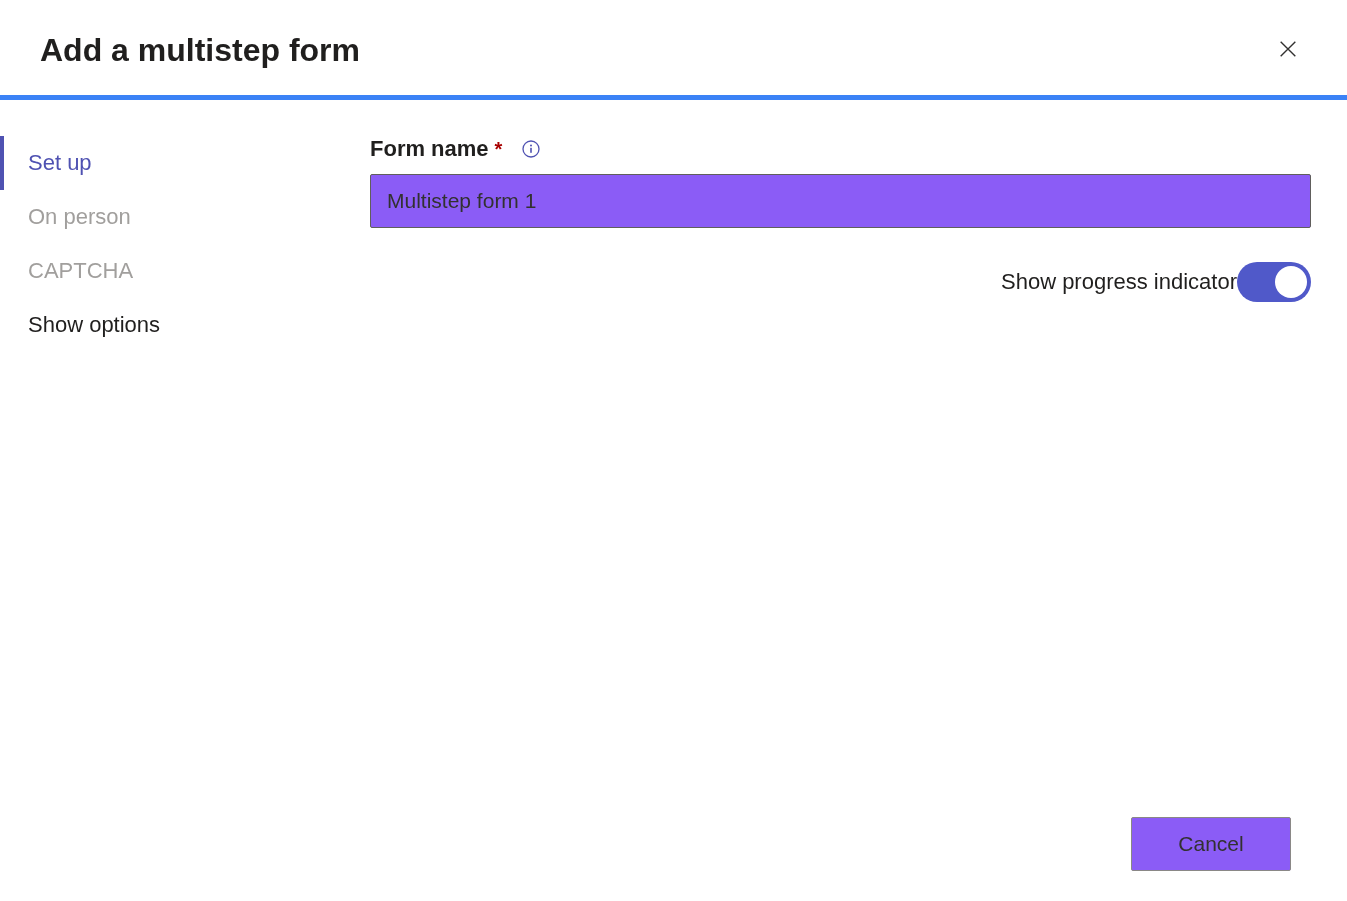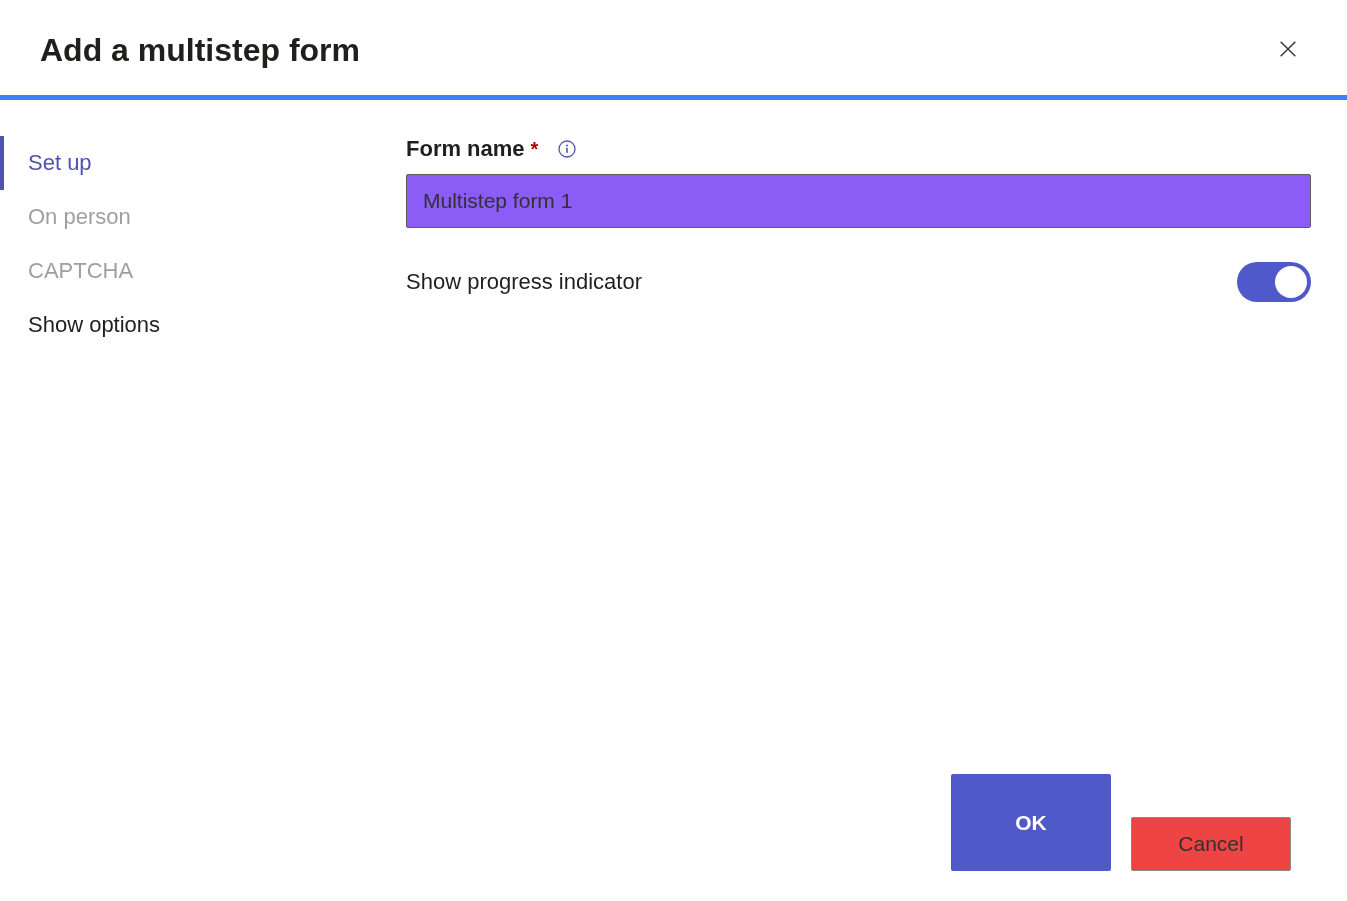--- a/index.html
+++ b/index.html
@@ -59,21 +59,20 @@
     .sidebar-item.active {
       color: #4f52b2;
       border-left: 4px solid #4f52b2;
     }
     .sidebar-item.muted {
       color: #a19f9d;
     }
     .main-content {
       flex: 1;
       padding: 36px 36px 0 0;
-      margin-left: 36px;
     }
     .field-group {
       margin-bottom: 34px;
     }
     .field-label-row {
       display: flex;
       align-items: center;
       gap: 6px;
       margin-bottom: 12px;
     }
@@ -100,21 +99,21 @@
       padding: 14px 16px;
       font-size: 21px;
       font-family: inherit;
       border: 1px solid #605e5c;
       border-radius: 2px;
       background: #8b5cf6;
       color: #323130;
     }
     .toggle-row {
       display: flex;
-      justify-content: space-between;
+      justify-content: flex-end;
       align-items: center;
       margin-bottom: 36px;
     }
     .toggle-label {
       font-size: 22px;
       font-weight: 400;
       color: #201f1e;
     }
     .toggle {
       position: relative;
@@ -149,21 +148,21 @@
       cursor: pointer;
       min-width: 160px;
     }
     .btn-primary {
       background: #5059c9;
       color: #fff;
       border: none;
       font-weight: 600;
     }
     .btn-secondary {
-      background: #ef4444;
+      background: #8b5cf6;
       color: #323130;
       border: 1px solid #8a8886;
       margin-top: 43px;
     }
   </style>
 </head>
 <body>
 
 <div class="dialog-header">
   <h1 class="dialog-title">Add a multistep form</h1>
@@ -212,15 +211,14 @@
       <span class="toggle-label">Show progress indicator</span>
       <button class="toggle">
         <span class="toggle-knob"></span>
       </button>
     </div>
 
   </div>
 </div>
 
 <div class="dialog-footer">
-  <button class="btn btn-primary">OK</button>
   <button class="btn btn-secondary">Cancel</button>
 </div>
 
 </body></html>

